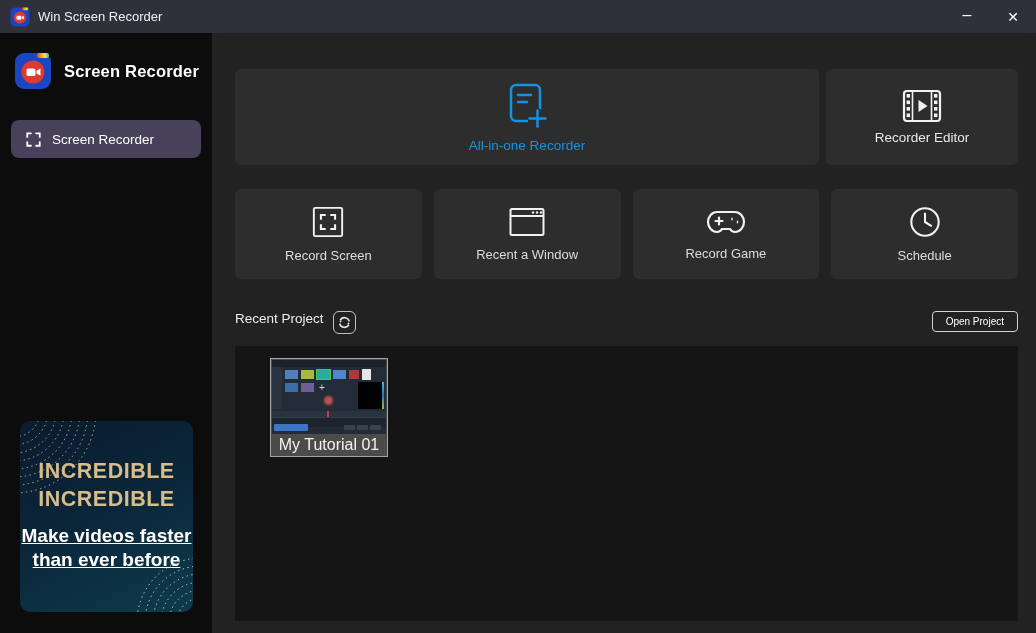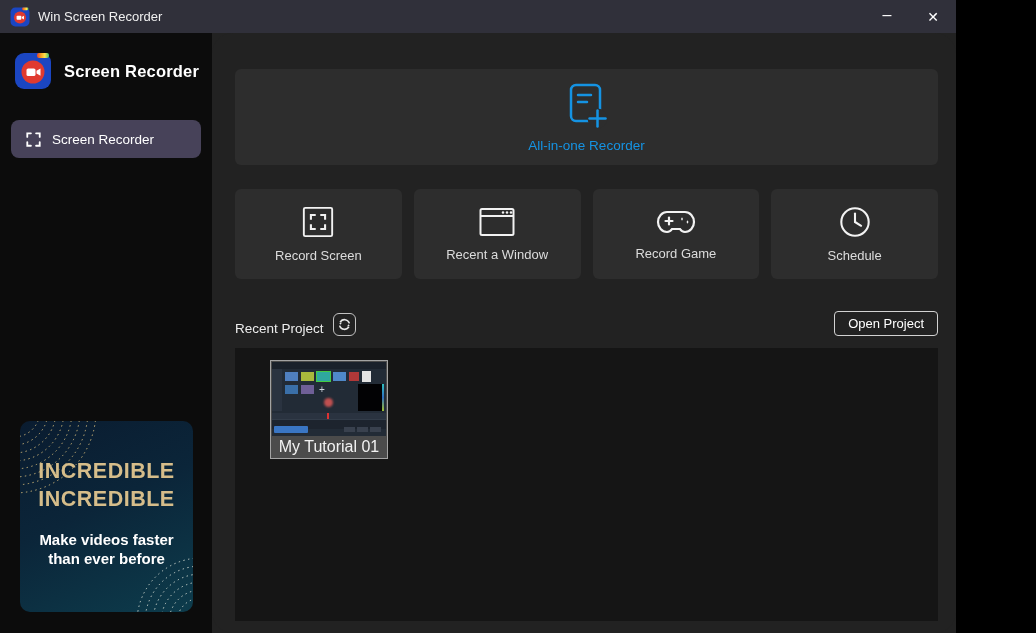--- a/index.html
+++ b/index.html
@@ -1,18 +1,18 @@
 <!DOCTYPE html>
 <html><head>
 <meta charset="utf-8">
 <style>
   * { margin:0; padding:0; box-sizing:border-box; }
   html,body { width:1036px; height:633px; background:#000; }
   body { font-family:"Liberation Sans", sans-serif; -webkit-font-smoothing:antialiased; }
-  .window { width:956px; height:633px; display:flex; flex-direction:column; overflow:hidden; background:#222; }
+  .window { width:1036px; height:633px; display:flex; flex-direction:column; overflow:hidden; background:#222; }
 
   
   .titlebar { height:33px; background:#30303a; display:flex; align-items:center; padding-left:10px; flex:none; }
   .titlebar .app-ico { width:20px; height:20px; margin-right:8px; }
   .titlebar .title { color:#f0f0f0; font-size:13px; }
   .win-controls { margin-left:auto; display:flex; height:100%; }
   .win-btn { width:46px; height:100%; display:flex; align-items:center; justify-content:center;
              color:#fff; font-size:14px; cursor:pointer; }
   .win-btn.min { font-size:16px; padding-bottom:4px; }
 
@@ -23,43 +23,43 @@
   .sidebar { width:212px; background:#0c0c0c; display:flex; flex-direction:column; flex:none; }
   .brand { display:flex; align-items:center; gap:12px; padding:19px 0 0 14px; }
   .brand-name { color:#fff; font-size:16.5px; font-weight:bold; letter-spacing:.2px; }
   .nav { margin-top:30px; display:flex; flex-direction:column; gap:13px; }
   .nav-item { margin:0 11px; height:38px; border-radius:8px; display:flex; align-items:center;
               gap:11px; padding-left:15px; color:#fff; font-size:13.5px; cursor:pointer; }
   .nav-item.selected { background:#474259; }
   .promo { margin:auto 19px 21px 20px; height:191px; border-radius:10px; position:relative; overflow:hidden;
            background:linear-gradient(155deg,#0a1c30 0%,#0b2539 45%,#0d3c4c 100%); text-align:center; cursor:pointer; }
   .promo-title { margin-top:36px; font-size:21.5px; font-weight:bold; line-height:1.32; color:#d6bd8a; letter-spacing:.5px; }
-  .promo-sub { margin-top:16px; font-size:15px; font-weight:bold; line-height:1.3; color:#fff; }
+  .promo-sub { margin-top:10px; font-size:19px; font-weight:bold; line-height:1.3; color:#fff;text-decoration:underline; }
   .promo svg.dots { position:absolute; pointer-events:none; }
 
   
   .main { flex:1; background:#222; display:flex; flex-direction:column; padding:36px 18px 12px 23px; min-width:0;border-radius:21px; }
   .row1 { display:flex; gap:7px; height:96px; flex:none; }
   .big-btn { background:#2d2d2d; border:none; border-radius:6px; display:flex; flex-direction:column;
              align-items:center; justify-content:center; gap:7px; cursor:pointer; }
   .btn-allinone { flex:1; }
   .btn-editor { width:192px; }
   .big-label { font-size:13.5px; color:#e8e8e8; }
   .big-label.accent { color:#1593e3; }
   .row2 { display:flex; gap:12px; height:90px; margin-top:24px; flex:none; }
   .mode-btn { flex:1; background:#2d2d2d; border:none; border-radius:6px; display:flex; flex-direction:column;
               align-items:center; justify-content:center; gap:9px; cursor:pointer; }
   .mode-label { font-size:13px; color:#dcdcdc; }
 
-  .recent-header { margin-top:32px; display:flex; align-items:flex-end; flex:none; }
+  .recent-header { margin-top:32px; display:flex; align-items:flex-start; flex:none; }
   .recent-title { color:#ededed; font-size:13.5px; }
   .refresh-btn { width:23px; height:23px; margin-left:9px; border:1px solid #c2c2c2; border-radius:6px;
                  background:transparent; display:flex; align-items:center; justify-content:center; cursor:pointer; }
   .open-btn { margin-left:auto; padding:4px 13px; border:1px solid #d2d2d2; border-radius:4px;
-              background:transparent; color:#fff; font-size:13px; cursor:pointer; }
+              background:transparent; color:#fff; font-size:10px; cursor:pointer; }
 
   .recent-panel { margin-top:12px; flex:1; background:#151515; position:relative; }
   .project-card { position:absolute; left:35px; top:12px; width:118px; border:1px solid #a3a3a3;
                   background:#4b4b4b; padding:1px; cursor:pointer; }
   .caption { height:21px; display:flex; align-items:center; justify-content:center; color:#f2f2f2; font-size:16px; }
 
   
   .thumb { width:114px; height:74px; background:#222b36; position:relative; overflow:hidden; }
   .thumb div { position:absolute; }
   .t-top { left:0; top:0; width:114px; height:7px; background:#1a212b; }
@@ -198,20 +198,41 @@
               <line x1="14" y1="14" x2="27" y2="14" stroke="#1593e3" stroke-width="2.5" stroke-linecap="round"></line>
               <line x1="14" y1="21" x2="23" y2="21" stroke="#1593e3" stroke-width="2.5" stroke-linecap="round"></line>
               <circle cx="33.5" cy="37.5" r="10" fill="#2d2d2d"></circle>
               <line x1="25.5" y1="37.5" x2="41.5" y2="37.5" stroke="#1593e3" stroke-width="2.5" stroke-linecap="round"></line>
               <line x1="33.5" y1="29.5" x2="33.5" y2="45.5" stroke="#1593e3" stroke-width="2.5" stroke-linecap="round"></line>
             </svg>
           </span>
           <span class="big-label accent">All-in-one Recorder</span>
         </button>
 
+        <button class="big-btn btn-editor">
+          <span>
+            <svg width="40" height="34" viewBox="0 0 40 34">
+              <rect x="2" y="2" width="36" height="30" rx="3" fill="none" stroke="#f2f2f2" stroke-width="2.2"></rect>
+              <line x1="10.5" y1="3" x2="10.5" y2="31" stroke="#f2f2f2" stroke-width="1.6"></line>
+              <line x1="29.5" y1="3" x2="29.5" y2="31" stroke="#f2f2f2" stroke-width="1.6"></line>
+              <g fill="#f2f2f2">
+                <rect x="4.6" y="5" width="3.4" height="3.6"></rect>
+                  <rect x="4.6" y="11.5" width="3.4" height="3.6"></rect>
+                <rect x="4.6" y="18" width="3.4" height="3.6"></rect>
+                  <rect x="4.6" y="24.5" width="3.4" height="3.6"></rect>
+                <rect x="32" y="5" width="3.4" height="3.6"></rect>
+                  <rect x="32" y="11.5" width="3.4" height="3.6"></rect>
+                <rect x="32" y="18" width="3.4" height="3.6"></rect>
+                  <rect x="32" y="24.5" width="3.4" height="3.6"></rect>
+                <path d="M16.5 11 L25.5 17 L16.5 23 Z"></path>
+              </g>
+            </svg>
+          </span>
+          <span class="big-label">Recorder Editor</span>
+        </button>
       </div>
 
       <div class="row2">
         <button class="mode-btn">
           <span>
             <svg width="34" height="34" viewBox="0 0 36 36" fill="none" stroke="#f2f2f2" stroke-width="2">
               <rect x="3" y="3" width="30" height="30" rx="1.5"></rect>
               <g stroke-width="2.2" stroke-linecap="square">
                 <path d="M10.5 14.5 V10.5 H14.5"></path>
                   <path d="M21.5 10.5 H25.5 V14.5"></path>

